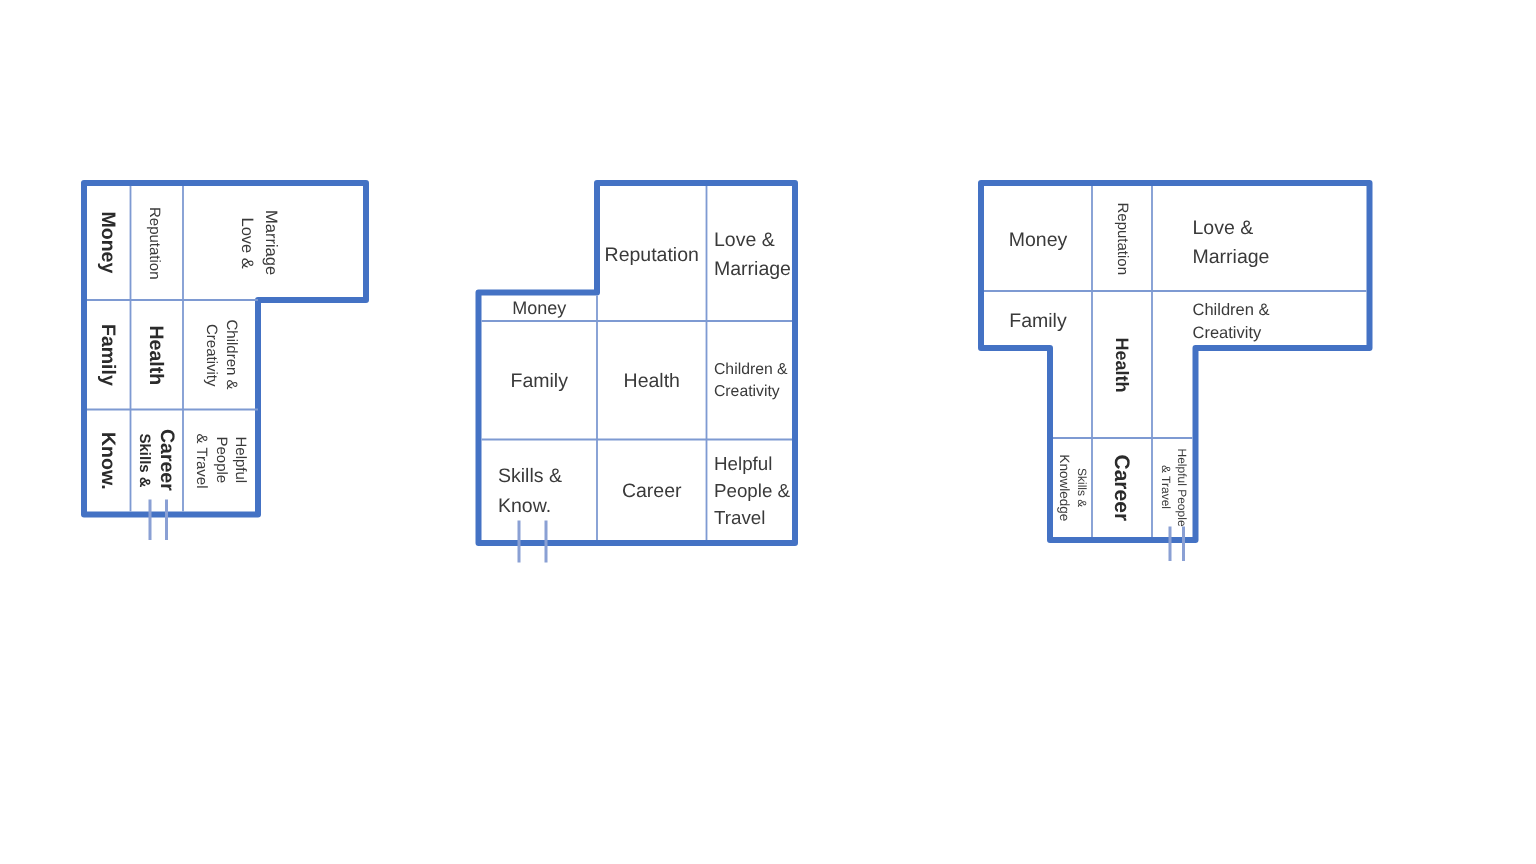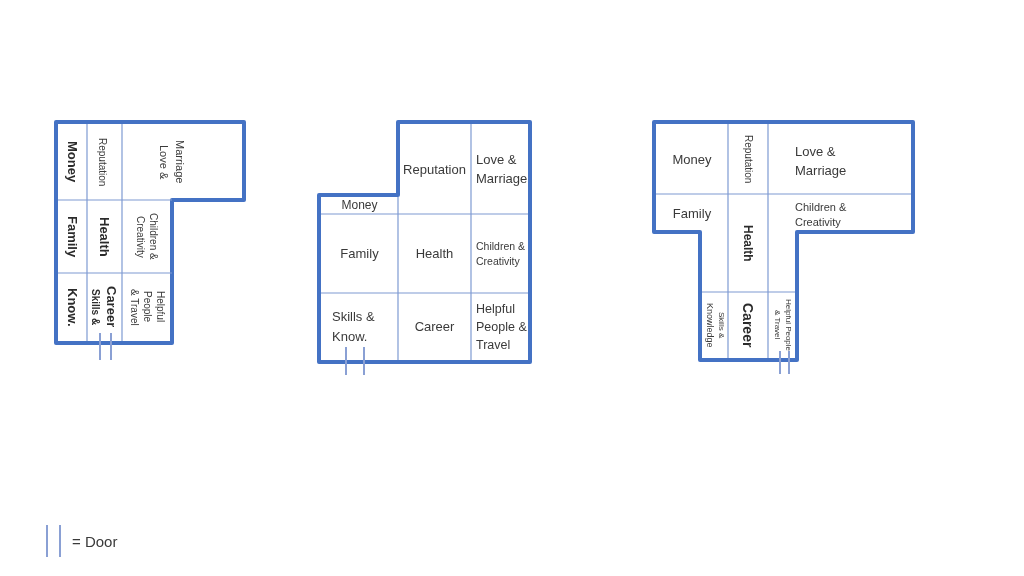--- a/index.html
+++ b/index.html
@@ -152,19 +152,14 @@
     <div class="cell vrow" style="left:118px;top:174px;width:29px;height:66px;gap:2px;">
       <span class="vt" style="font-size:8px;">&amp; Travel</span>
       <span class="vt" style="font-size:8px;">Helpful People</span>
     </div>
     <div>
       <div class="doorline" style="left:129px;top:233px;height:23px;"></div>
       <div class="doorline" style="left:138px;top:233px;height:23px;"></div>
     </div>
   </div>
 
-  <div class="legend">
-    <div class="doorline" style="left:0px;"></div>
-    <div class="doorline" style="left:13px;"></div>
-    <span class="legend-label">= Door</span>
-  </div>
 
 </div>
 
 </body></html>

